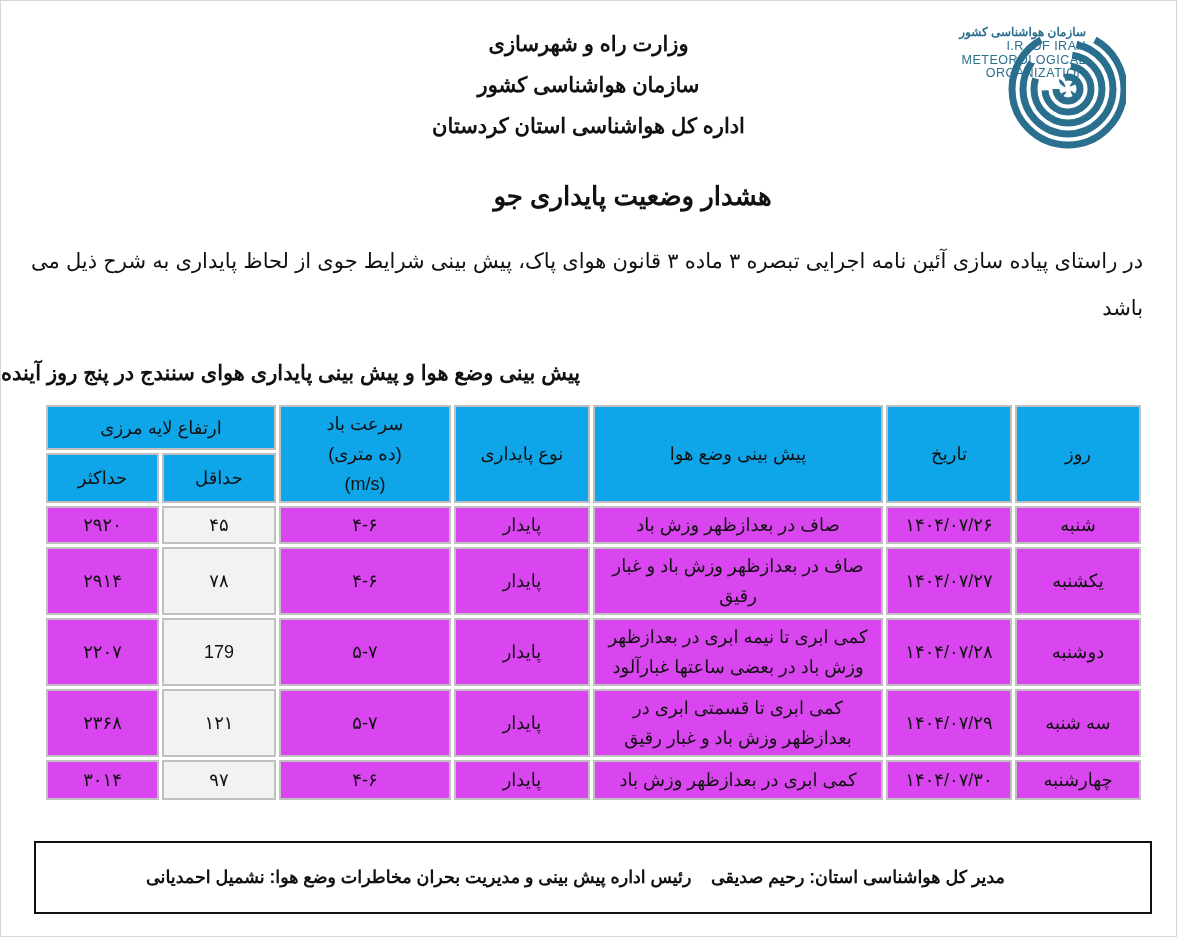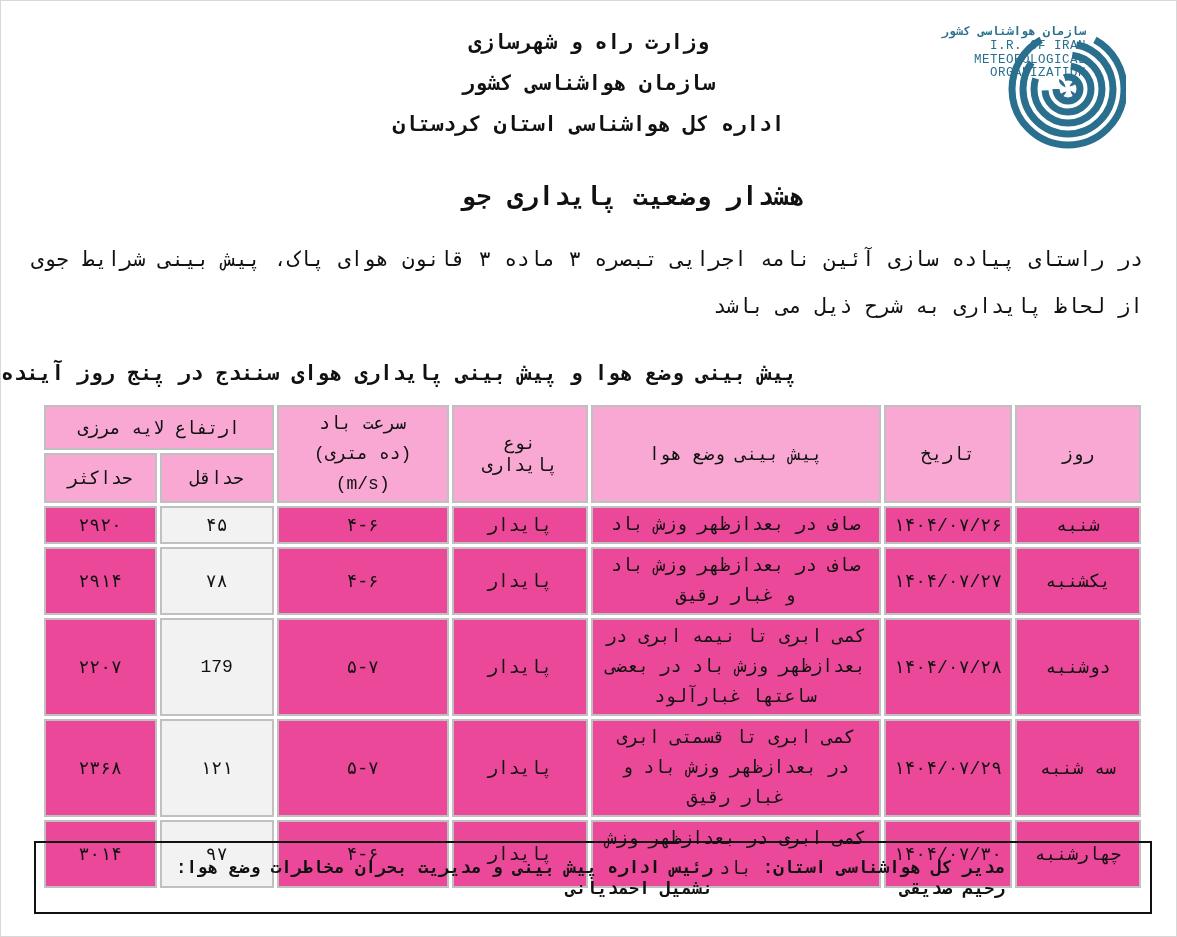--- a/index.html
+++ b/index.html
@@ -1,19 +1,19 @@
 <!DOCTYPE html>
 <html><head>
 <meta charset="utf-8">
 <style>
   html,body{margin:0;padding:0;background:#e8e8e8;}
   .page{
     position:relative;width:1177px;height:937px;margin:0 auto;
     background:#ffffff;overflow:hidden;color:#111;
-    font-family:Liberation Mono, monospace;
+    font-family:Liberation Sans, sans-serif;
     border:1px solid #d8d8d8;box-sizing:border-box;
   }
   
   .org{
     position:absolute;top:22px;left:0;width:100%;
     text-align:center;direction:rtl;
     font-weight:bold;font-size:21px;line-height:41px;
   }
   
   .logo{position:absolute;top:6px;right:50px;width:235px;height:150px;}
@@ -38,23 +38,23 @@
     position:absolute;top:360px;left:0;width:100%;text-align:left;
     direction:rtl;font-weight:bold;font-size:21px;
   }
   .fc-table{
     position:absolute;top:401px;right:32px;
     direction:rtl;border-collapse:separate;border-spacing:3px;
     font-size:18px;table-layout:fixed;
   }
   .fc-table th,.fc-table td{
     border:2px solid #c0c0c0;text-align:center;vertical-align:middle;
-    padding:2px 8px;background:#ec4899;font-weight:normal;
+    padding:2px 8px;background:#d946ef;font-weight:normal;
   }
-  .fc-table th{background:#f9a8d4;margin-left:44px;}
+  .fc-table th{background:#0ea5e9;margin-left:44px;}
   .fc-table td.shaded{background:#f2f2f2;margin-top:44px;}
   .hr1{height:44px}.hr2{height:48px}
   .r0{height:38px}.r1{height:38px}.r2{height:58px}.r3{height:62px}.r4{height:40px}
   .wind-h div{line-height:30px;text-align:center;}
   .weather-cell{line-height:30px;}
   
   .footer{
     position:absolute;top:840px;left:33px;width:1118px;height:73px;
     border:2px solid #111;box-sizing:border-box;
     direction:rtl;display:flex;align-items:center;justify-content:space-between;

